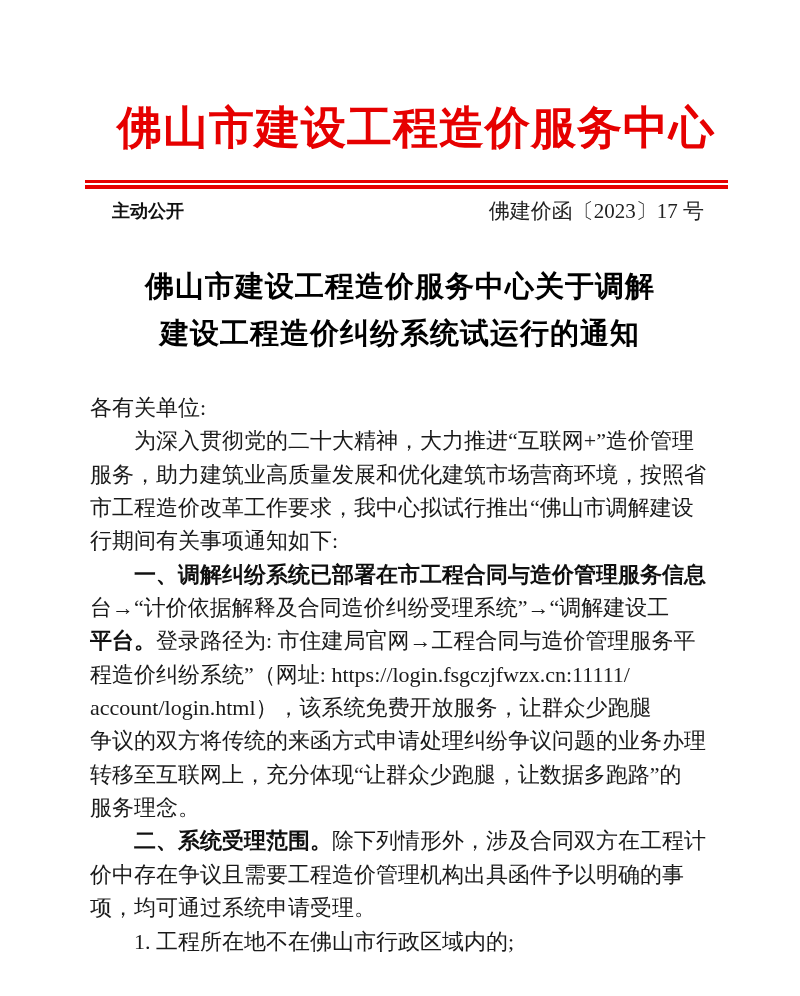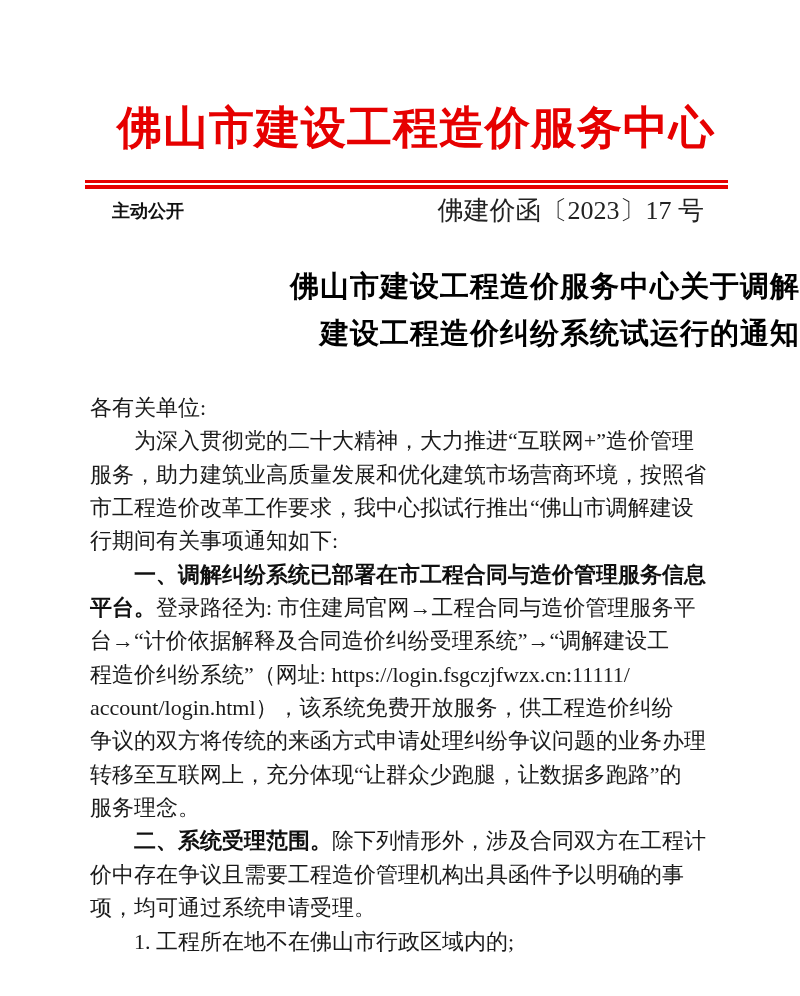--- a/index.html
+++ b/index.html
@@ -26,27 +26,27 @@
   .rule .r2 { height:4px; background:var(--accent-red,#e60000); }
   .disclosure {
     position:absolute; left:112px; top:196px;
     font-family:"Liberation Sans","DejaVu Sans",sans-serif;
     font-weight:700; font-size:18px; line-height:30px;
     color:#111111;
     white-space:nowrap;
   }
   .docnum {
     position:absolute; right:96px; top:196px;
-    font-size:26px; line-height:30px;
+    font-size:21px; line-height:30px;
     color:#222222;
     white-space:nowrap;
   }
   .doc-title {
     position:absolute; top:263px; left:0; width:100%;
-    text-align:right;
+    text-align:center;
     font-weight:700; font-size:29px; line-height:47px;
     letter-spacing:1px;
     color:#000000;
     white-space:nowrap;
   }
   .body-text {
     position:absolute; left:90px; top:391px; width:630px;
     font-size:22px; line-height:33.35px;
     color:#1a1a1a;
   }
@@ -77,24 +77,24 @@
   <div>建设工程造价纠纷系统试运行的通知</div>
 </div>
 
 <div class="body-text">
     <div class="line"><span>各有关单位:</span></div>
     <div class="line"><span>　　为深入贯彻党的二十大精神，大力推进“互联网+”造价管理</span></div>
     <div class="line"><span>服务，助力建筑业高质量发展和优化建筑市场营商环境，按照省</span></div>
     <div class="line"><span>市工程造价改革工作要求，我中心拟试行推出“佛山市调解建设</span></div>
     <div class="line"><span>行期间有关事项通知如下:</span></div>
     <div class="line"><span class="b">　　一、调解纠纷系统已部署在市工程合同与造价管理服务信息</span></div>
+    <div class="line"><span>台→“计价依据解释及合同造价纠纷受理系统”→“调解建设工</span></div>
     <div class="line"><span class="b">平台。</span><span>登录路径为: 市住建局官网→工程合同与造价管理服务平</span></div>
-    <div class="line"><span>台→“计价依据解释及合同造价纠纷受理系统”→“调解建设工</span></div>
     <div class="line"><span>程造价纠纷系统”（网址: https://login.fsgczjfwzx.cn:11111/</span></div>
-    <div class="line"><span>account/login.html），该系统免费开放服务，供工程造价纠纷</span></div>
+    <div class="line"><span>account/login.html），该系统免费开放服务，让群众少跑腿</span></div>
     <div class="line"><span>争议的双方将传统的来函方式申请处理纠纷争议问题的业务办理</span></div>
     <div class="line"><span>转移至互联网上，充分体现“让群众少跑腿，让数据多跑路”的</span></div>
     <div class="line"><span>服务理念。</span></div>
     <div class="line"><span class="b">　　二、系统受理范围。</span><span>除下列情形外，涉及合同双方在工程计</span></div>
     <div class="line"><span>价中存在争议且需要工程造价管理机构出具函件予以明确的事</span></div>
     <div class="line"><span>项，均可通过系统申请受理。</span></div>
     <div class="line"><span>　　1. 工程所在地不在佛山市行政区域内的;</span></div>
   </div>
 
 </body></html>

